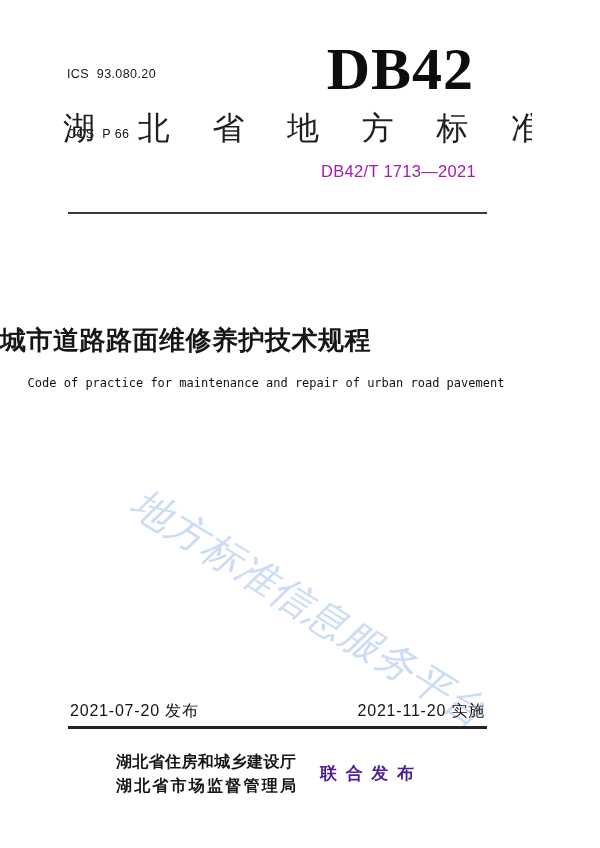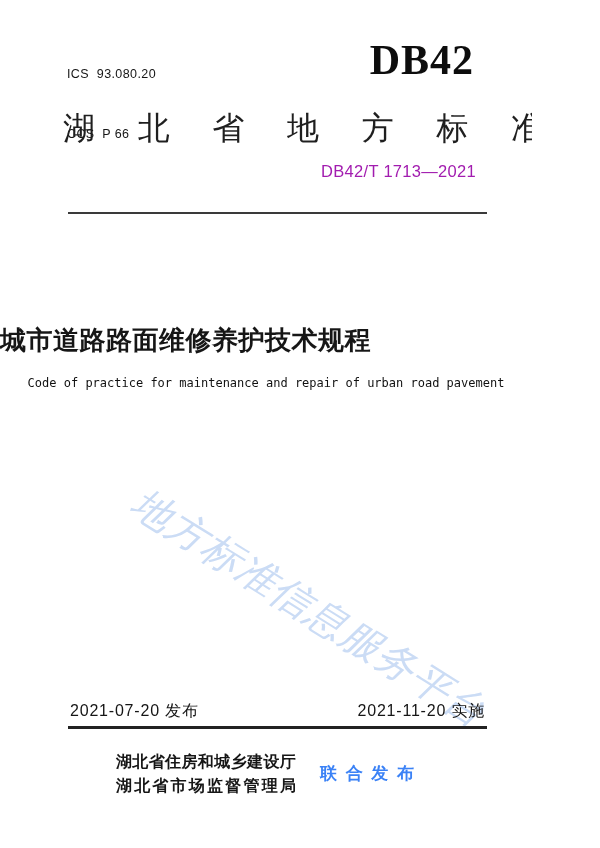--- a/index.html
+++ b/index.html
@@ -26,21 +26,21 @@
     color: #161616;
   }
 
   
   .db42 {
     position: absolute;
     top: 38px;
     right: 58px;
     font-family: "Liberation Serif", serif;
     font-weight: bold;
-    font-size: 42px;
+    font-size: 60px;
     line-height: 1.05;
     color: #0d0d0d;
     letter-spacing: 1px;
   }
 
   
   .std-type {
     position: absolute;
     left: 63px;
     top: 109px;
@@ -145,21 +145,21 @@
     font-size: 16px;
     line-height: 23px;
     font-weight: 600;
     color: #161616;
   }
   .joint {
     font-size: 17px;
     font-weight: 600;
     letter-spacing: 2px;
     white-space: pre;
-    color: #3b82f6;
+    color: #4c1d95;
   }
 </style>
 </head>
 <body>
 
 <div class="page">
 
   <div class="ics">
     <div>ICS  93.080.20</div>
     <div>CCS  P 66</div>

